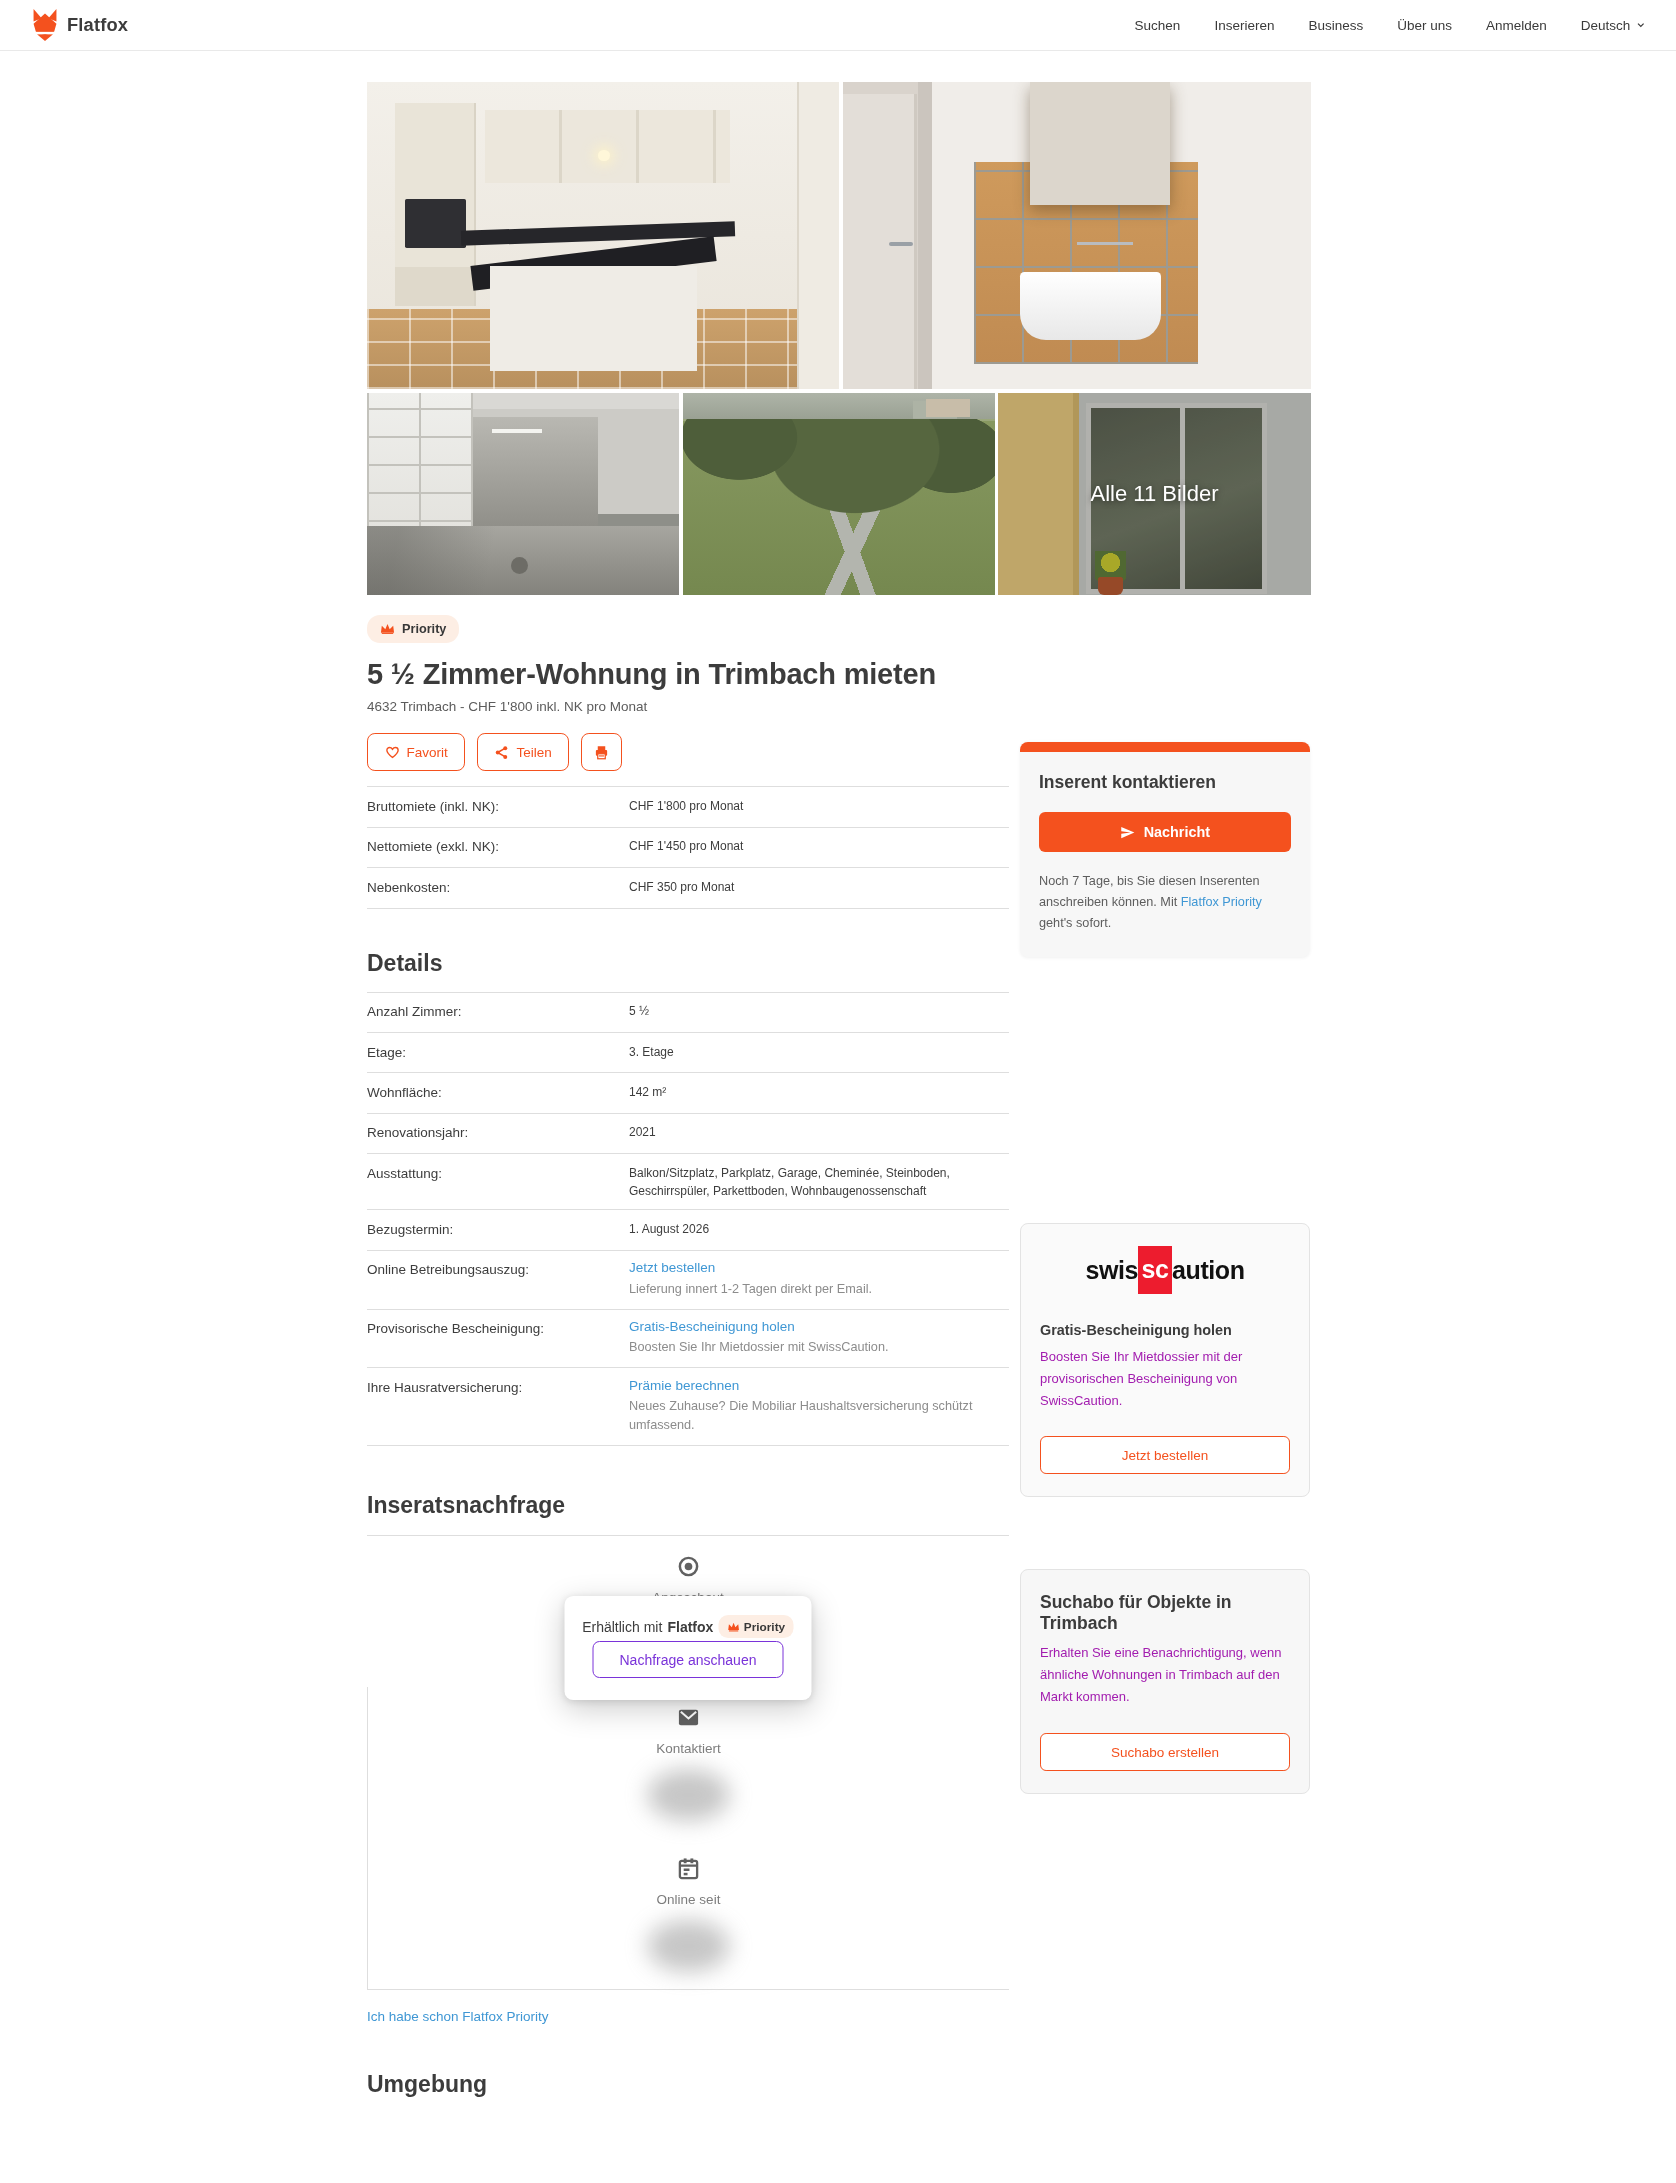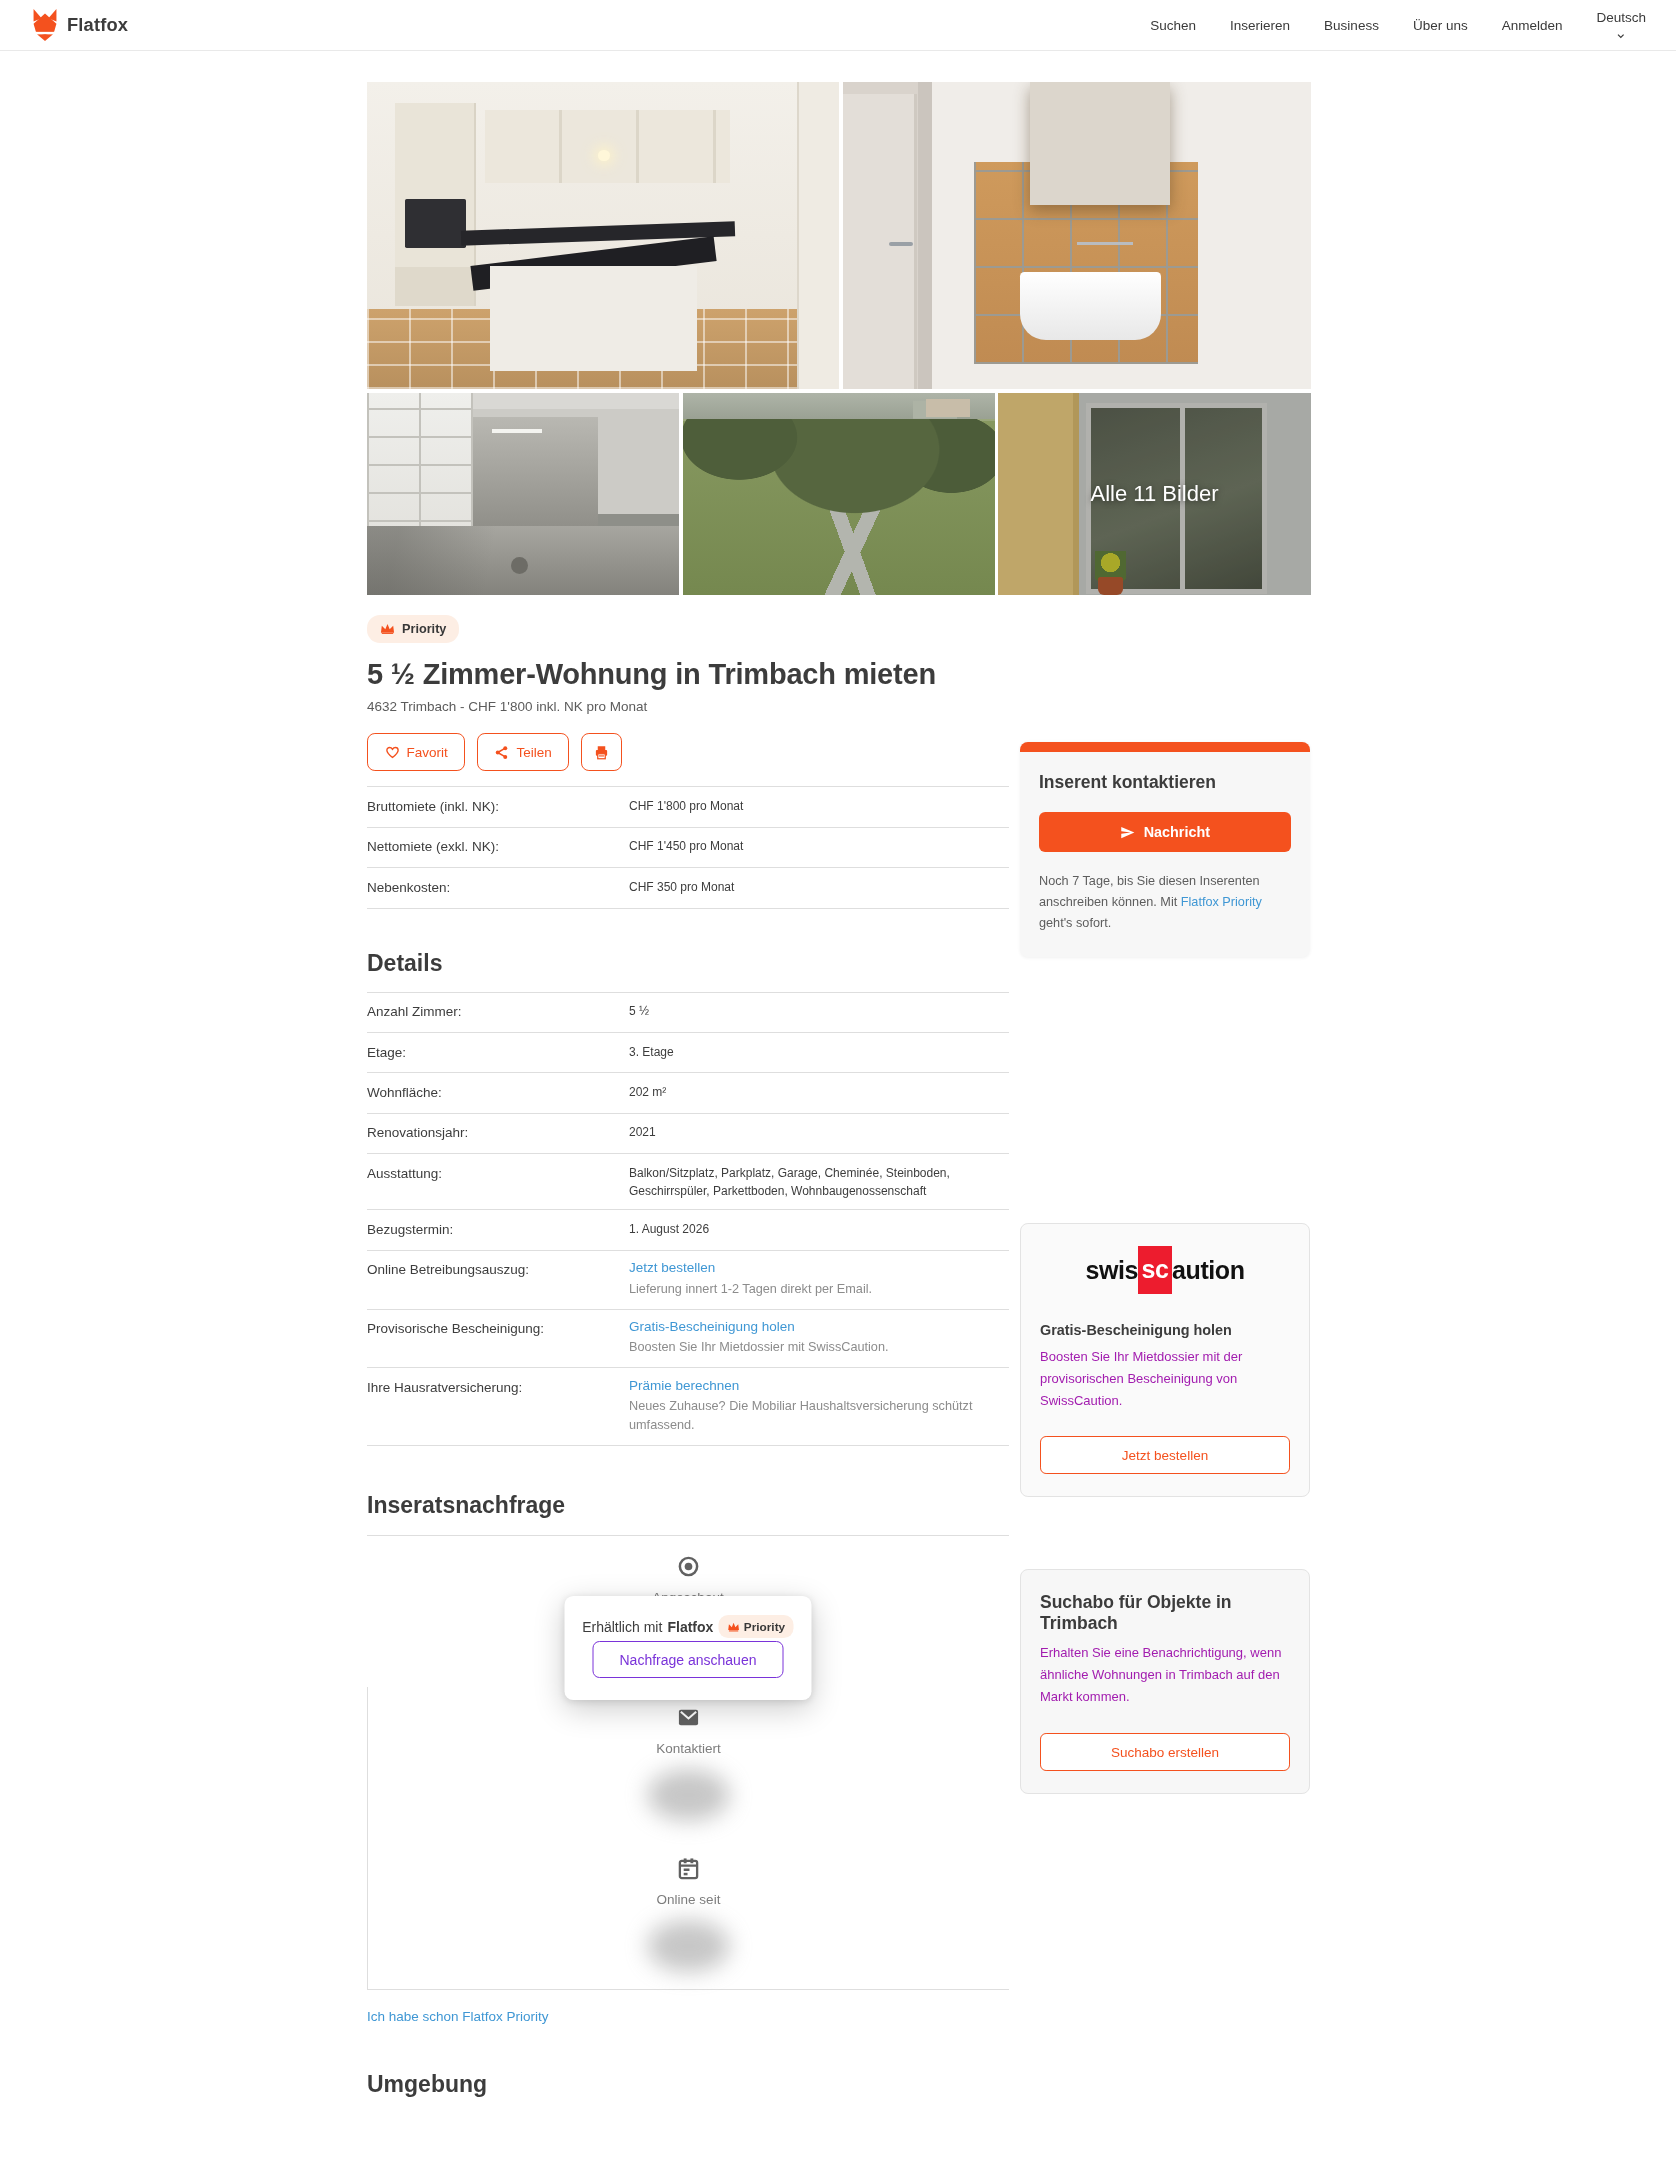--- a/index.html
+++ b/index.html
@@ -13,21 +13,21 @@
   
   .site-header {
     height:51px; display:flex; align-items:center; justify-content:space-between;
     padding:0 31px; border-bottom:0.9px solid #e9e9e9; background:#fff;
   }
   .brand { display:flex; align-items:center; gap:7.9px; cursor:pointer; }
   .brand svg { width:28px; height:32px; }
   .brand-name { font-size:18.3px; font-weight:bold; color:#3c3c3c; letter-spacing:0.2px; }
   .main-nav { display:flex; align-items:center; gap:34px; }
   .nav-item { font-size:13.5px; color:#3a3a3a; cursor:pointer; }
-  .nav-lang { display:flex; align-items:center; gap:6.1px;flex-direction:column; }
+  .nav-lang { display:flex; align-items:center; gap:6.1px; }
   .chev { width:9.6px; height:9.6px; }
   
   .container { width:943px; margin:0 auto; }
   .gallery { margin-top:31px; }
   .g-row1 { display:grid; grid-template-columns:472px 468px; gap:3.5px; }
   .g-row2 { display:grid; grid-template-columns:312px 312px 313px; gap:3.5px; margin-top:3.5px; }
   .photo { position:relative; overflow:hidden; cursor:pointer; }
   .g-row1 .photo { height:307px; }
   .g-row2 .photo { height:202px; }
   .photo span { position:absolute; }
@@ -322,21 +322,21 @@
         <div class="kv-row">
           <div class="kv-label">Anzahl Zimmer:</div>
           <div class="kv-value">5 ½</div>
         </div>
         <div class="kv-row">
           <div class="kv-label">Etage:</div>
           <div class="kv-value">3. Etage</div>
         </div>
         <div class="kv-row">
           <div class="kv-label">Wohnfläche:</div>
-          <div class="kv-value">202 m²</div>
+          <div class="kv-value">142 m²</div>
         </div>
         <div class="kv-row">
           <div class="kv-label">Renovationsjahr:</div>
           <div class="kv-value">2021</div>
         </div>
         <div class="kv-row">
           <div class="kv-label">Ausstattung:</div>
           <div class="kv-value" style="max-width:332px">Balkon/Sitzplatz, Parkplatz, Garage, Cheminée, Steinboden, Geschirrspüler, Parkettboden, Wohnbaugenossenschaft</div>
         </div>
         <div class="kv-row">

